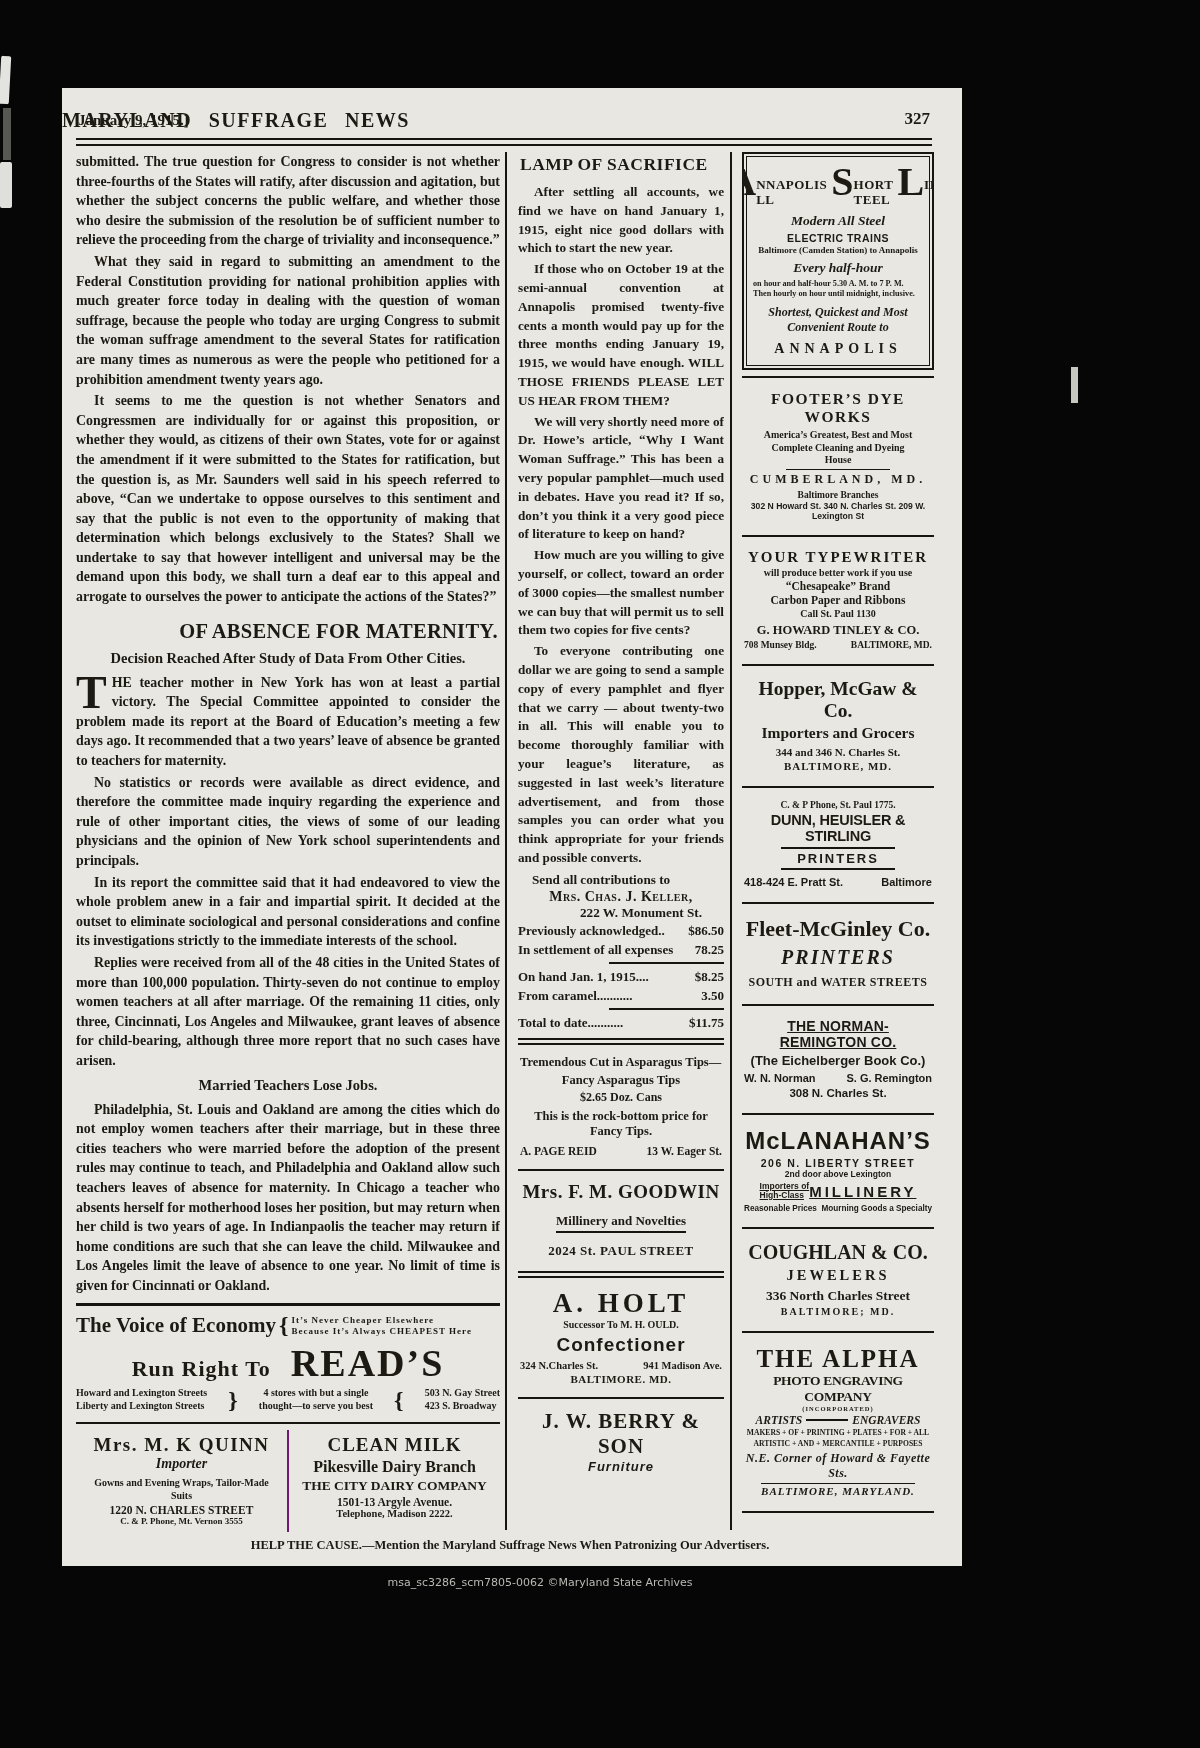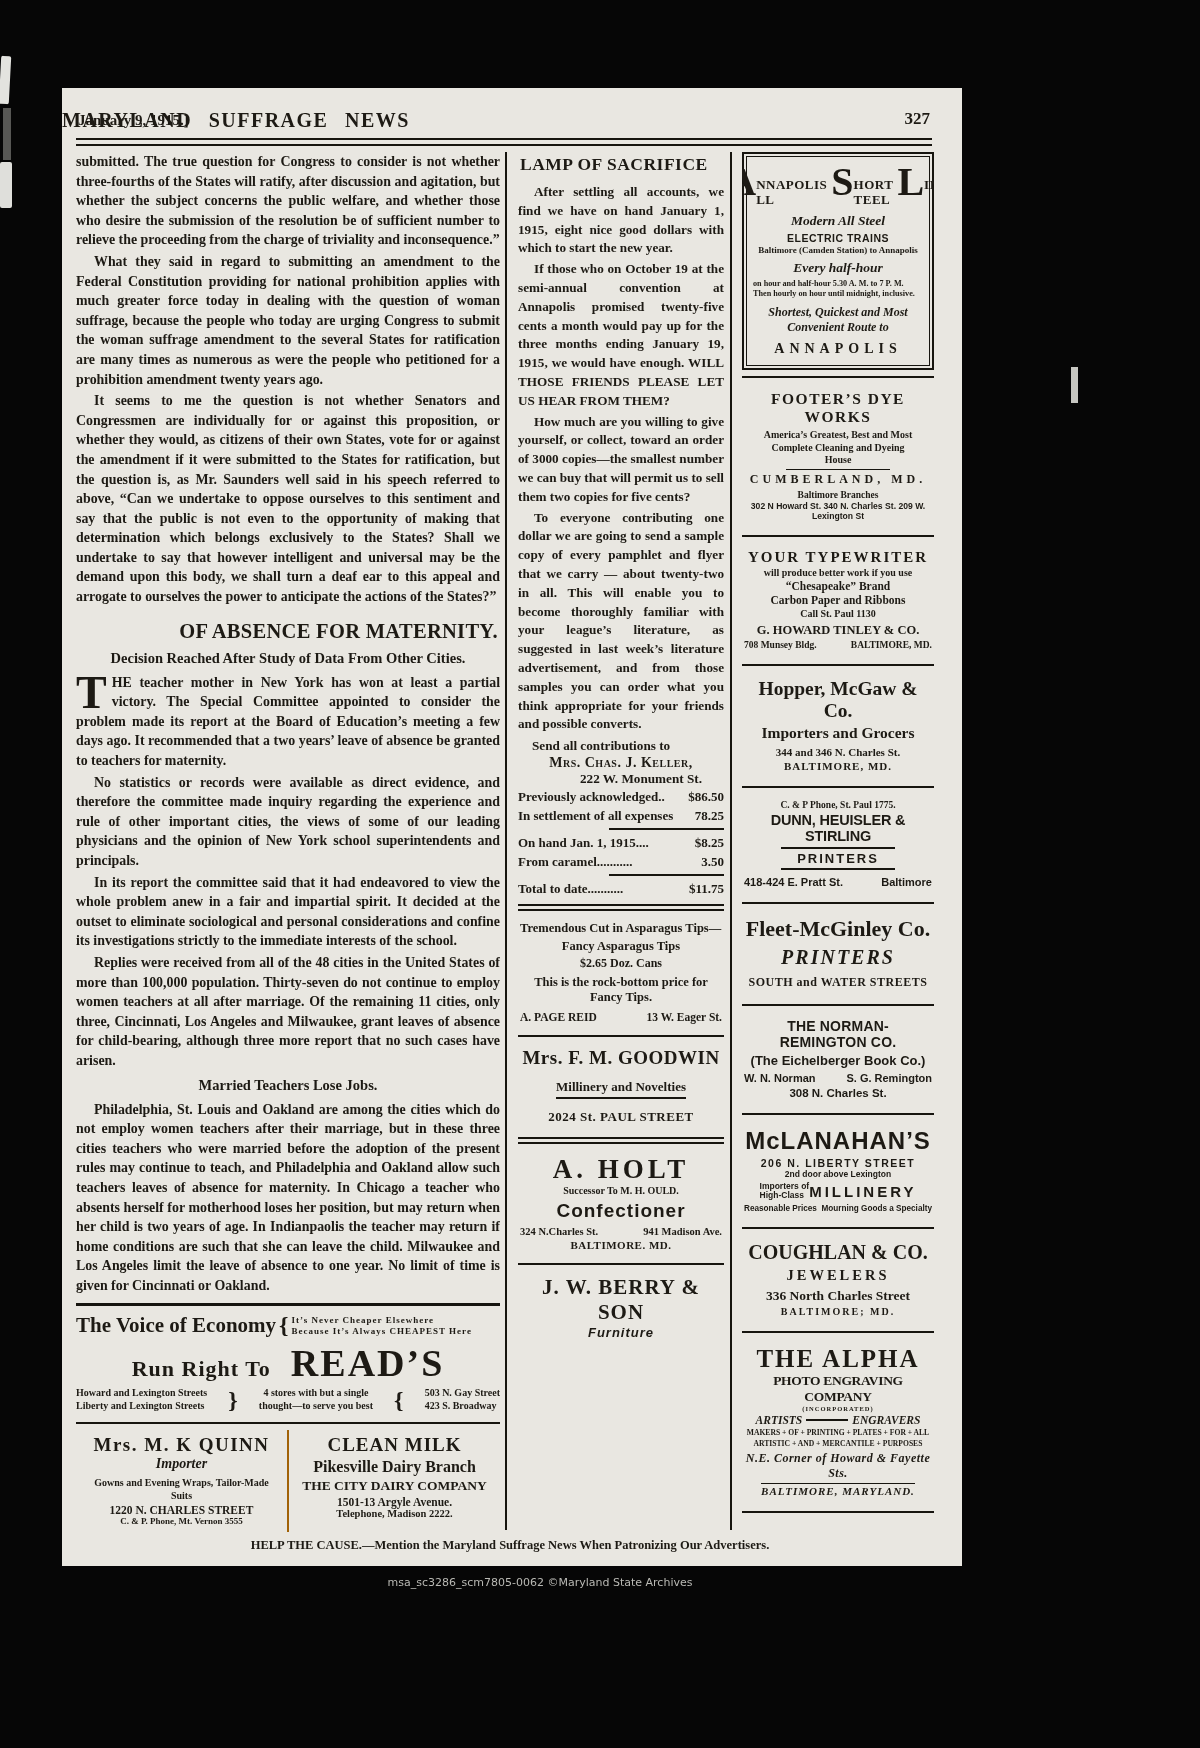--- a/index.html
+++ b/index.html
@@ -59,21 +59,21 @@
   .voice{font-size:21px;white-space:nowrap;}
   .brc{font-size:24px;font-weight:bold;margin:0 3px;}
   .blines{font-size:9px;line-height:11px;letter-spacing:1px;}
   .r2{display:flex;justify-content:center;align-items:baseline;gap:20px;margin:2px 0 2px 0;}
   .run{font-size:22px;letter-spacing:1px;}
   .rname{font-size:38px;letter-spacing:2px;}
   .r3{display:flex;justify-content:space-between;align-items:center;font-size:10px;line-height:12.5px;}
 
   .qd{display:flex;margin-top:2px;}
   .qcell{width:50%;text-align:center;padding:4px 2px 6px 2px;}
-  .qcell.left{border-right:2px solid #a16207;}
+  .qcell.left{border-right:2px solid #701a75;}
   .qname{font-size:19px;letter-spacing:1.5px;}
   .qimp{font-size:14px;font-style:italic;}
   .qsm{font-size:10px;line-height:13px;}
   .qad{font-size:11.5px;margin-top:2px;}
   .qph{font-size:9px;}
   .dhead{font-size:19px;letter-spacing:1px;}
   .dl1{font-size:16px;margin-top:2px;}
   .dl2{font-size:13.5px;margin-top:2px;}
   .dl3{font-size:11.5px;margin-top:2px;}
   .dl4{font-size:10.5px;}
@@ -135,29 +135,29 @@
   .dphone{font-size:9.5px;text-align:center;}
   .dname{font-size:14.5px;text-align:center;letter-spacing:-0.2px;margin-top:2px;}
   .dprnt{display:table;margin:3px auto 0 auto;border-top:2px solid #17150f;border-bottom:2px solid #17150f;
          padding:2px 16px;font-size:13px;letter-spacing:2px;}
   .drow{display:flex;justify-content:space-between;font-size:11px;margin-top:6px;}
 
   .flname{font-size:22px;text-align:center;}
   .fltag{font-size:20px;font-style:italic;text-align:center;letter-spacing:2px;margin-top:4px;}
   .flst{font-size:12px;text-align:center;margin-top:6px;letter-spacing:.5px;}
 
-  .nrname{font-size:14px;text-align:center;letter-spacing:.2px;}
+  .nrname{font-size:14px;text-align:center;letter-spacing:.2px;text-decoration:underline;}
   .nrsub{font-size:13px;text-align:center;margin-top:3px;}
   .nrrow{display:flex;justify-content:space-between;font-size:11px;margin-top:4px;}
   .nraddr{font-size:11.5px;text-align:center;margin-top:3px;}
 
   .mcname{font-size:24px;text-align:center;letter-spacing:1px;}
   .mcaddr{font-size:10.5px;text-align:center;letter-spacing:1.5px;margin-top:2px;}
   .mcaddr2{font-size:8.5px;text-align:center;}
-  .mcrow{display:flex;justify-content:center;align-items:center;margin-top:3px;}
+  .mcrow{display:flex;justify-content:center;align-items:center;margin-top:3px;text-decoration:underline;}
   .mcimp{font-size:8.5px;line-height:9.5px;text-align:left;}
   .mcmil{font-size:15px;letter-spacing:3px;}
   .mcft{display:flex;justify-content:space-between;font-size:8.2px;margin-top:3px;}
 
   .cgname{font-size:20px;text-align:center;}
   .cgtag{font-size:14.5px;text-align:center;letter-spacing:3px;margin-top:3px;}
   .cgaddr{font-size:13.5px;text-align:center;margin-top:4px;}
   .cgcity{font-size:10px;text-align:center;letter-spacing:2px;margin-top:2px;}
 
   .alname{font-size:25px;text-align:center;letter-spacing:2px;}
@@ -265,20 +265,21 @@
           <div class="dl4">Telephone, Madison 2222.</div>
         </div>
       </div>
 
     </div>
 
     <div class="col col-mid">
       <div class="mhead">LAMP OF SACRIFICE</div>
       <p class="mp">After settling all accounts, we find we have on hand January 1, 1915, eight nice good dollars with which to start the new year.</p>
       <p class="mp">If those who on October 19 at the semi-annual convention at Annapolis promised twenty-five cents a month would pay up for the three months ending January 19, 1915, we would have enough.  WILL THOSE FRIENDS PLEASE LET US HEAR FROM THEM?</p>
+      <p class="mp">We will very shortly need more of Dr. Howe’s article, “Why I Want Woman Suffrage.”  This has been a very popular pamphlet—much used in debates.  Have you read it?  If so, don’t you think it a very good piece of literature to keep on hand?</p>
       <p class="mp">How much are you willing to give yourself, or collect, toward an order of 3000 copies—the smallest number we can buy that will permit us to sell them two copies for five cents?</p>
       <p class="mp">To everyone contributing one dollar we are going to send a sample copy of every pamphlet and flyer that we carry — about twenty-two in all.  This will enable you to become thoroughly familiar with your league’s literature, as suggested in last week’s literature advertisement, and from those samples you can order what you think appropriate for your friends and possible converts.</p>
 
       <div class="send">Send all contributions to</div>
       <div class="keller">Mrs. Chas. J. Keller,</div>
       <div class="kaddr">222 W. Monument St.</div>
 
       <div class="lrow">
         <span>Previously acknowledged..</span>
         <span>$86.50</span>

